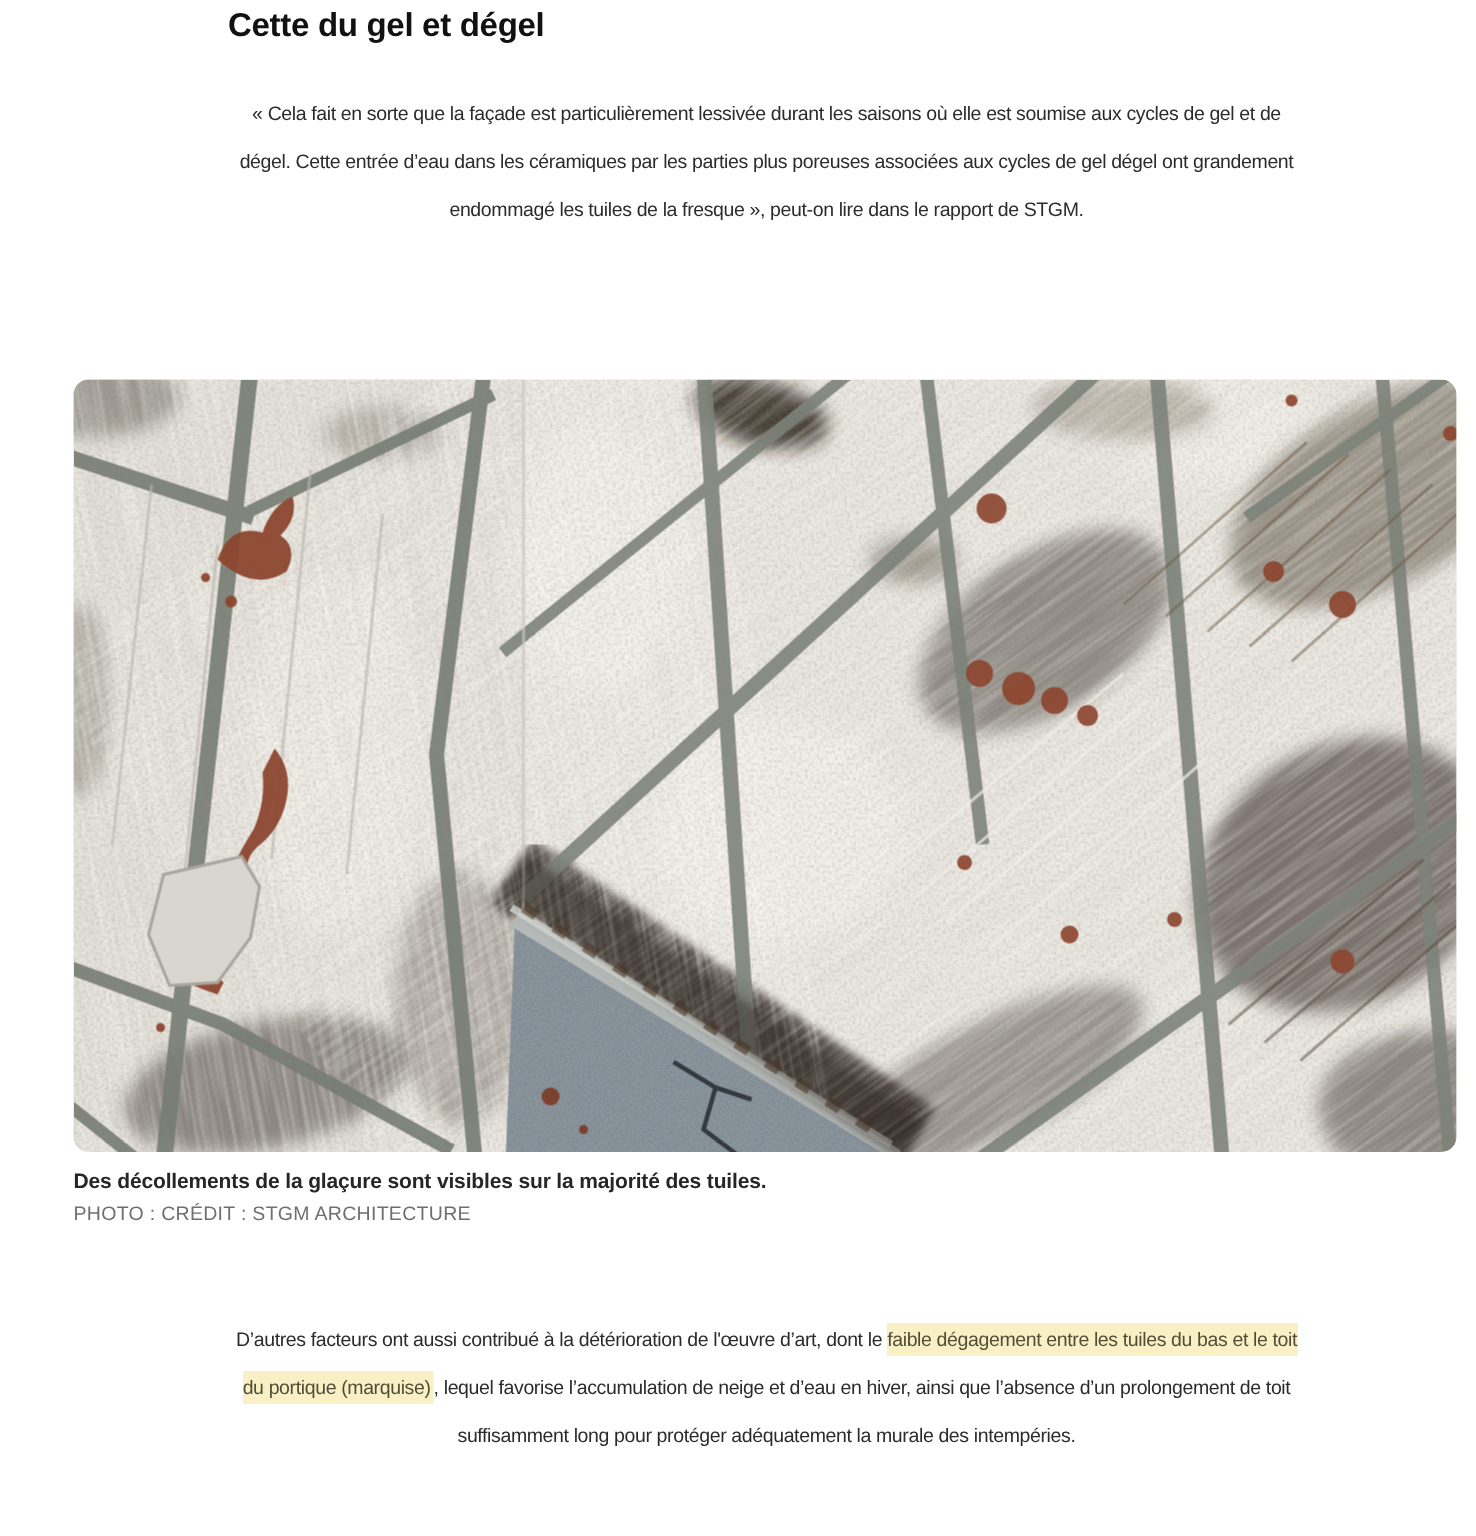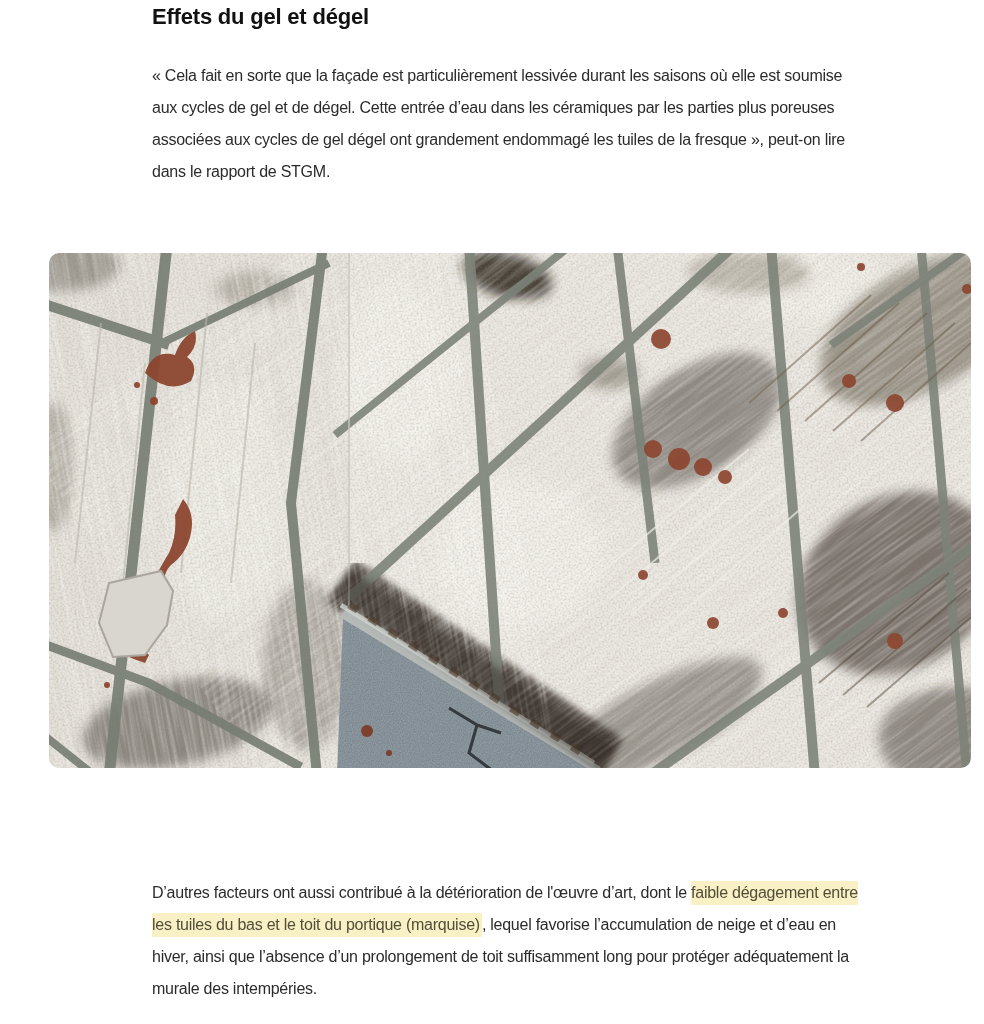--- a/index.html
+++ b/index.html
@@ -9,22 +9,23 @@
     -webkit-font-smoothing:antialiased;
   }
   .abs{position:absolute;}
   h2.section-heading{
     left:152px;top:2px;margin:0;
     font-size:22px;line-height:30px;font-weight:700;color:#111111;
     letter-spacing:-0.2px;
   }
   p.body-text{
     left:152px;width:718px;margin:0;
-    font-size:16px;line-height:32px;color:#2b2b2b;
+    font-size:13px;line-height:32px;color:#2b2b2b;
     letter-spacing:-0.25px;
+    text-align:center;
   }
   #para1{top:60px;}
   #para2{top:860px;margin-top:17px;}
   figure.article-figure{
     left:49px;top:253px;width:922px;margin:0;
   }
   .photo-frame{
     width:922px;height:515px;border-radius:10px;overflow:hidden;
     background:#e7e4dd;display:block;
   }
@@ -42,21 +43,21 @@
   mark.hl{
     background:#f9f0c6;color:#514e38;
     padding:3px 2px 4px 0;border-radius:1px;
   }
 </style>
 </head>
 <body>
 
 <main>
 
-  <h2 class="abs section-heading">Effets du gel et dégel</h2>
+  <h2 class="abs section-heading">Cette du gel et dégel</h2>
 
   <p class="abs body-text" id="para1">« Cela fait en sorte que la façade est particulièrement lessivée durant les saisons où elle est soumise aux cycles de gel et de dégel. Cette entrée d’eau dans les céramiques par les parties plus poreuses associées aux cycles de gel dégel ont grandement endommagé les tuiles de la fresque », peut-on lire dans le rapport de STGM.</p>
 
   <figure class="abs article-figure">
     <div class="photo-frame">
 
       <svg width="922" height="515" viewBox="0 0 922 515" preserveAspectRatio="none" aria-hidden="true">
         <defs>
           <clipPath id="photoClip">
               <rect x="0" y="0" width="922" height="515" rx="10"></rect>
@@ -208,17 +209,21 @@
             <rect x="280" y="350" width="280" height="175" filter="url(#roofgrain)" opacity="0.8"></rect>
           </g>
           <path d="M400,455 L428,472 L420,500 L448,521 M428,472 L452,480" stroke="#1f2428" stroke-width="3" fill="none" opacity="0.8"></path>
           <circle cx="318" cy="478" r="6" fill="#7c3a24" opacity="0.9"></circle>
           <circle cx="340" cy="500" r="3" fill="#7c3a24" opacity="0.9"></circle>
 
           <path d="M292,328 L560,508" stroke="#2b241c" stroke-width="30" opacity="0.45" filter="url(#blur3)" fill="none"></path>
         </g>
       </svg>
     </div>
+    <figcaption>
+      <div class="caption-line">Des décollements de la glaçure sont visibles sur la majorité des tuiles.</div>
+      <div class="credit-line">PHOTO : CRÉDIT : STGM ARCHITECTURE</div>
+    </figcaption>
   </figure>
 
   <p class="abs body-text" id="para2"><span>D’autres facteurs ont aussi contribué à la détérioration de l'œuvre d’art, dont le </span><mark class="hl">faible dégagement entre les tuiles du bas et le toit du portique (marquise)</mark><span>, lequel favorise l’accumulation de neige et d’eau en hiver, ainsi que l’absence d’un prolongement de toit suffisamment long pour protéger adéquatement la murale des intempéries.</span></p>
 
 </main>
 
 </body></html>

